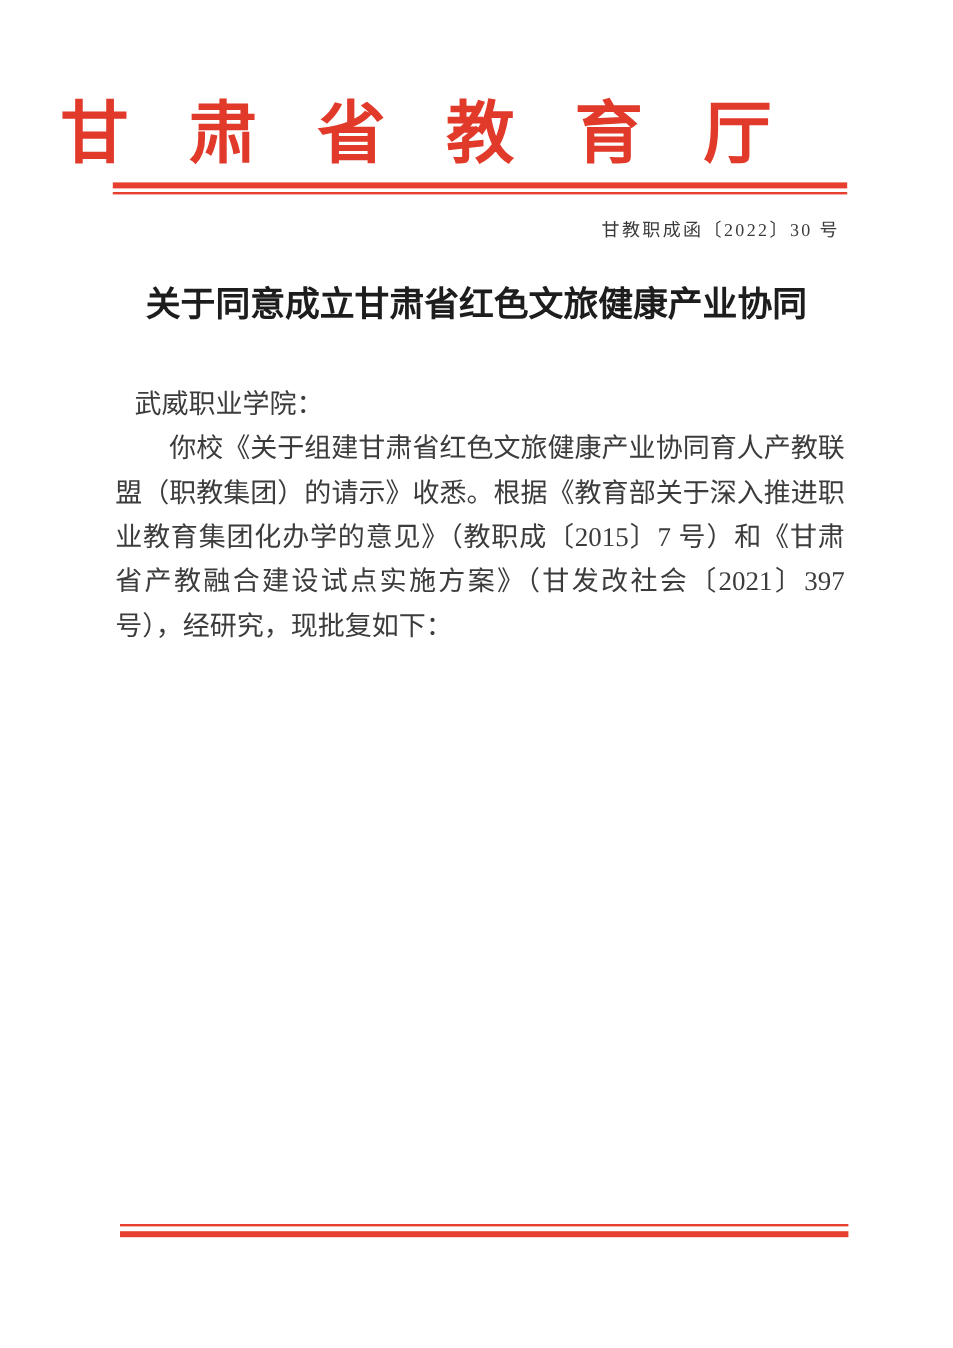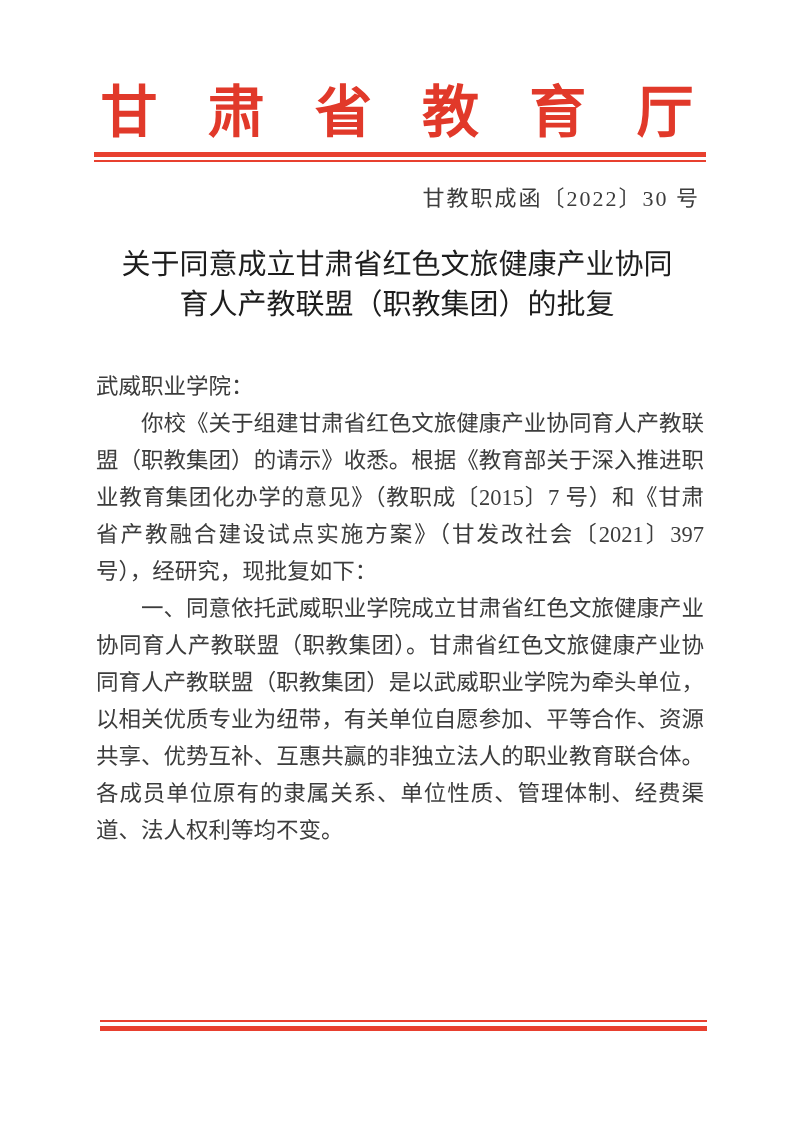--- a/index.html
+++ b/index.html
@@ -11,21 +11,20 @@
     position: relative;
     width: 794px;
     height: 1123px;
     background: #ffffff;
     overflow: hidden;
     font-family: "Liberation Serif", "DejaVu Serif", serif;
   }
   
   .agency-name {
     margin-top: 82px;
-    text-align: center;
     color: #e1392a;
     font-size: 57px;
     font-weight: bold;
     line-height: 1.1;
     letter-spacing: 0.88em;
     padding-left: 0.88em;
     white-space: nowrap;
   }
   
   .rule-top {
@@ -37,47 +36,48 @@
   }
   .rule-top .gap { height: 3px; }
   .rule-top .thin {
     height: 2px;
     background: #e8402f;
   }
   
   .doc-number {
     margin: 18px 94px 0 0;
     text-align: right;
-    font-size: 22px;
+    font-size: 15px;
     letter-spacing: 2px;
     color: #3b3b3b;
   }
   
   .doc-title {
     margin-top: 32px;
     text-align: center;
     color: #1d1d1d;
-    font-weight: normal;
+    font-weight: bold;
     font-size: 29px;
     line-height: 40px;
   }
   
   .doc-body {
     margin: 44px 90px 0 96px;
     color: #3c3c3c;
     font-size: 22.5px;
     line-height: 37px;
     text-align: justify;
   }
   .doc-body p {
     margin: 0;
     text-indent: 2em;
   }
   .doc-body p.salutation {
     text-indent: 0;
+    margin-left: 16px;
   }
   
   .rule-bottom {
     position: absolute;
     left: 100px;
     width: 607px;
     top: 1020px;
   }
   .rule-bottom .thin {
     height: 2px;
@@ -99,27 +99,25 @@
   <div class="rule-top">
     <div class="thick"></div>
     <div class="gap"></div>
     <div class="thin"></div>
   </div>
 
   <div class="doc-number">甘教职成函〔2022〕30 号</div>
 
   <div class="doc-title">
     <div>关于同意成立甘肃省红色文旅健康产业协同</div>
-    <div>育人产教联盟（职教集团）的批复</div>
   </div>
 
   <div class="doc-body">
     <p class="salutation">武威职业学院：</p>
     <p>你校《关于组建甘肃省红色文旅健康产业协同育人产教联盟（职教集团）的请示》收悉。根据《教育部关于深入推进职业教育集团化办学的意见》（教职成〔2015〕7 号）和《甘肃省产教融合建设试点实施方案》（甘发改社会〔2021〕397 号），经研究，现批复如下：</p>
-    <p>一、同意依托武威职业学院成立甘肃省红色文旅健康产业协同育人产教联盟（职教集团）。甘肃省红色文旅健康产业协同育人产教联盟（职教集团）是以武威职业学院为牵头单位，以相关优质专业为纽带，有关单位自愿参加、平等合作、资源共享、优势互补、互惠共赢的非独立法人的职业教育联合体。各成员单位原有的隶属关系、单位性质、管理体制、经费渠道、法人权利等均不变。</p>
   </div>
 
   <div class="rule-bottom">
     <div class="thin"></div>
     <div class="gap"></div>
     <div class="thick"></div>
   </div>
 
 </div>
 

